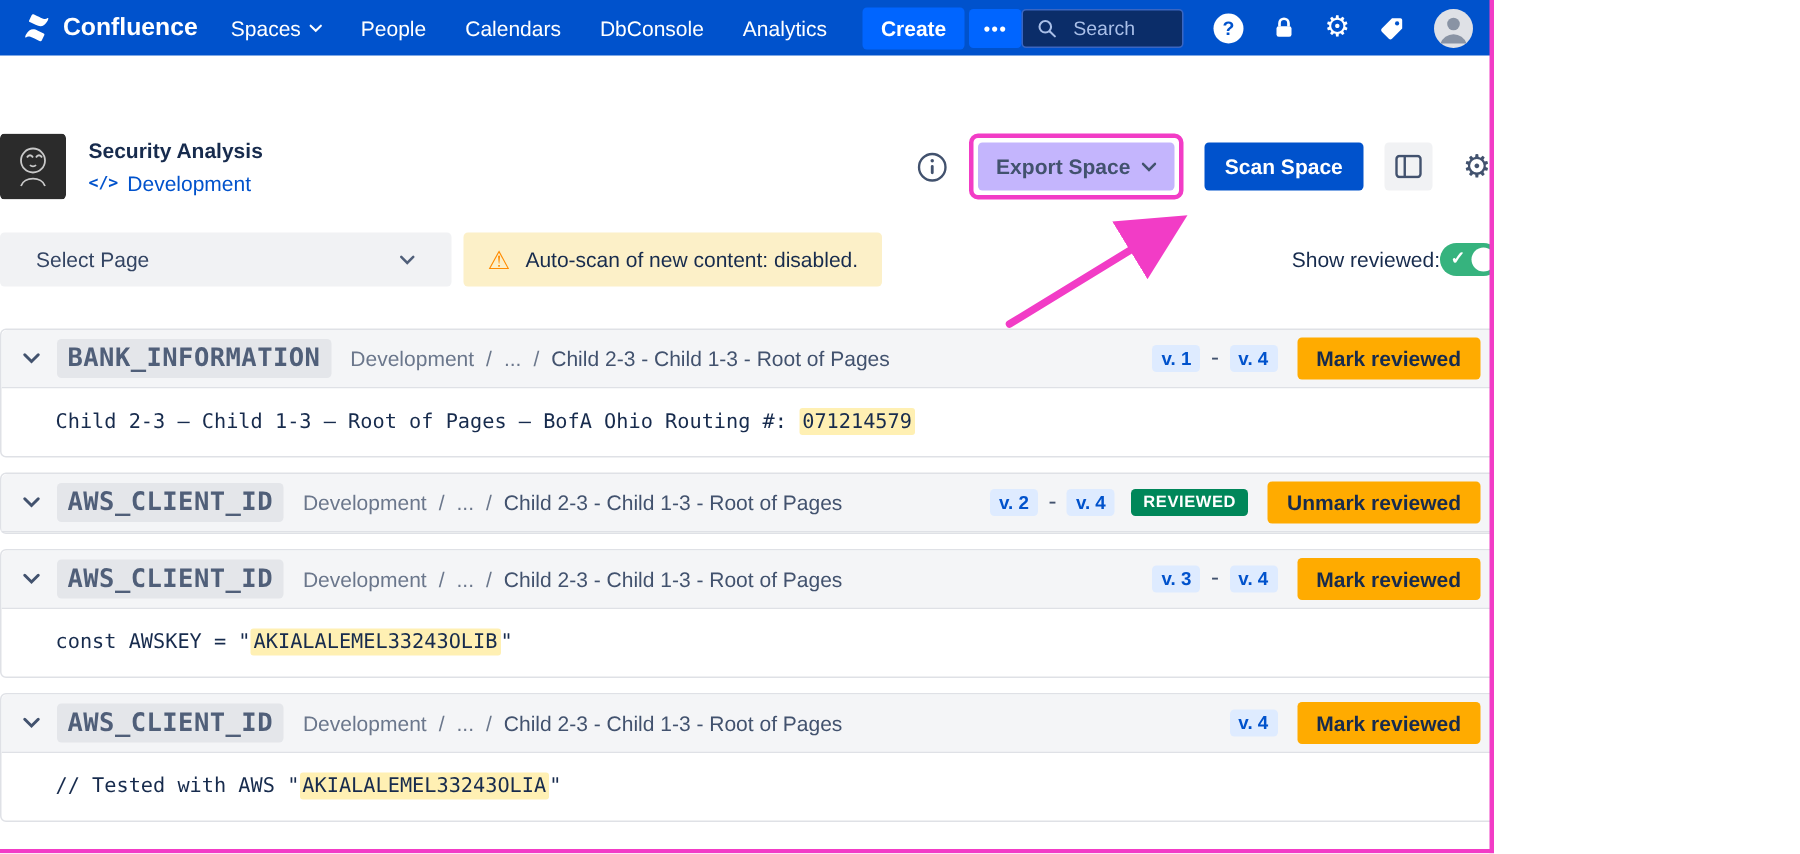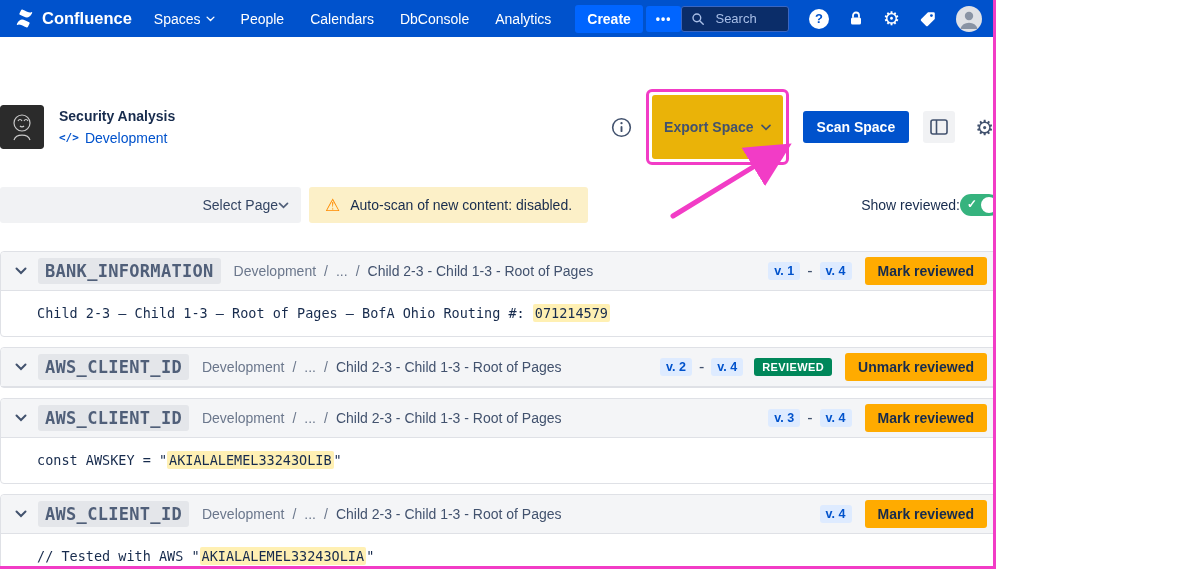--- a/index.html
+++ b/index.html
@@ -29,33 +29,33 @@
   
   .content{width:1000px;margin:0 auto;}
   .space-header{margin-top:52px;display:flex;align-items:center;}
   .space-avatar{width:44px;height:44px;border-radius:3px;overflow:hidden;flex:0 0 auto;}
   .space-meta{margin-left:15px;}
   .space-title{font-size:14px;font-weight:600;color:#172B4D;line-height:1.15;}
   .space-sub{display:flex;align-items:center;gap:6px;margin-top:5px;}
   .code-type{color:#0052CC;font-weight:700;font-size:11px;}
   .space-link{color:#0052CC;font-size:14px;text-decoration:none;cursor:pointer;}
   .header-actions{margin-left:auto;display:flex;align-items:center;gap:14px;}
-  .btn-default{background:#eab308;border:none;color:#42526E;font-weight:600;font-size:14px;
-               padding:24px 12px;border-radius:3px;display:flex;align-items:center;gap:7px;cursor:pointer;}
+  .btn-default{background:#c4b5fd;border:none;color:#42526E;font-weight:600;font-size:14px;
+               padding:8px 12px;border-radius:3px;display:flex;align-items:center;gap:7px;cursor:pointer;}
   .btn-primary{background:#0052CC;border:none;color:#fff;font-weight:600;font-size:14px;
                padding:8px 14px;border-radius:3px;cursor:pointer;}
   .export-frame{border:3px solid #F23CC6;border-radius:6px;padding:3px;}
   .icon-btn{width:32px;height:32px;border-radius:3px;background:#F1F2F4;border:none;
             display:flex;align-items:center;justify-content:center;cursor:pointer;}
   .gear-btn{background:transparent;font-size:21px;color:#42526E;border:none;cursor:pointer;line-height:1;}
 
   
   .filters{display:flex;align-items:center;margin-top:22px;}
   .select-page{width:301px;height:36px;background:#F1F2F4;border-radius:3px;display:flex;
-               align-items:center;padding:0 12px;font-size:14px;color:#344563;cursor:pointer;box-sizing:border-box;text-align:right;}
+               align-items:center;padding:0 24px;font-size:14px;color:#344563;cursor:pointer;box-sizing:border-box;}
   .select-page .lbl{flex:1;}
   .warn-banner{margin-left:8px;height:36px;background:#FCF0C8;border-radius:3px;display:flex;
                align-items:center;gap:10px;padding:0 16px;font-size:14px;color:#172B4D;}
   .warn-tri{color:#FF8B00;font-size:17px;line-height:1;}
   .show-reviewed{margin-left:auto;display:flex;align-items:center;font-size:14px;color:#172B4D;}
   .toggle{width:40px;height:22px;border-radius:12px;background:#36B37E;position:relative;cursor:pointer;}
   .toggle-check{position:absolute;left:7px;top:3px;color:#fff;font-size:12px;font-weight:700;}
   .toggle-knob{position:absolute;right:3px;top:3px;width:16px;height:16px;border-radius:50%;background:#fff;}
 
   

